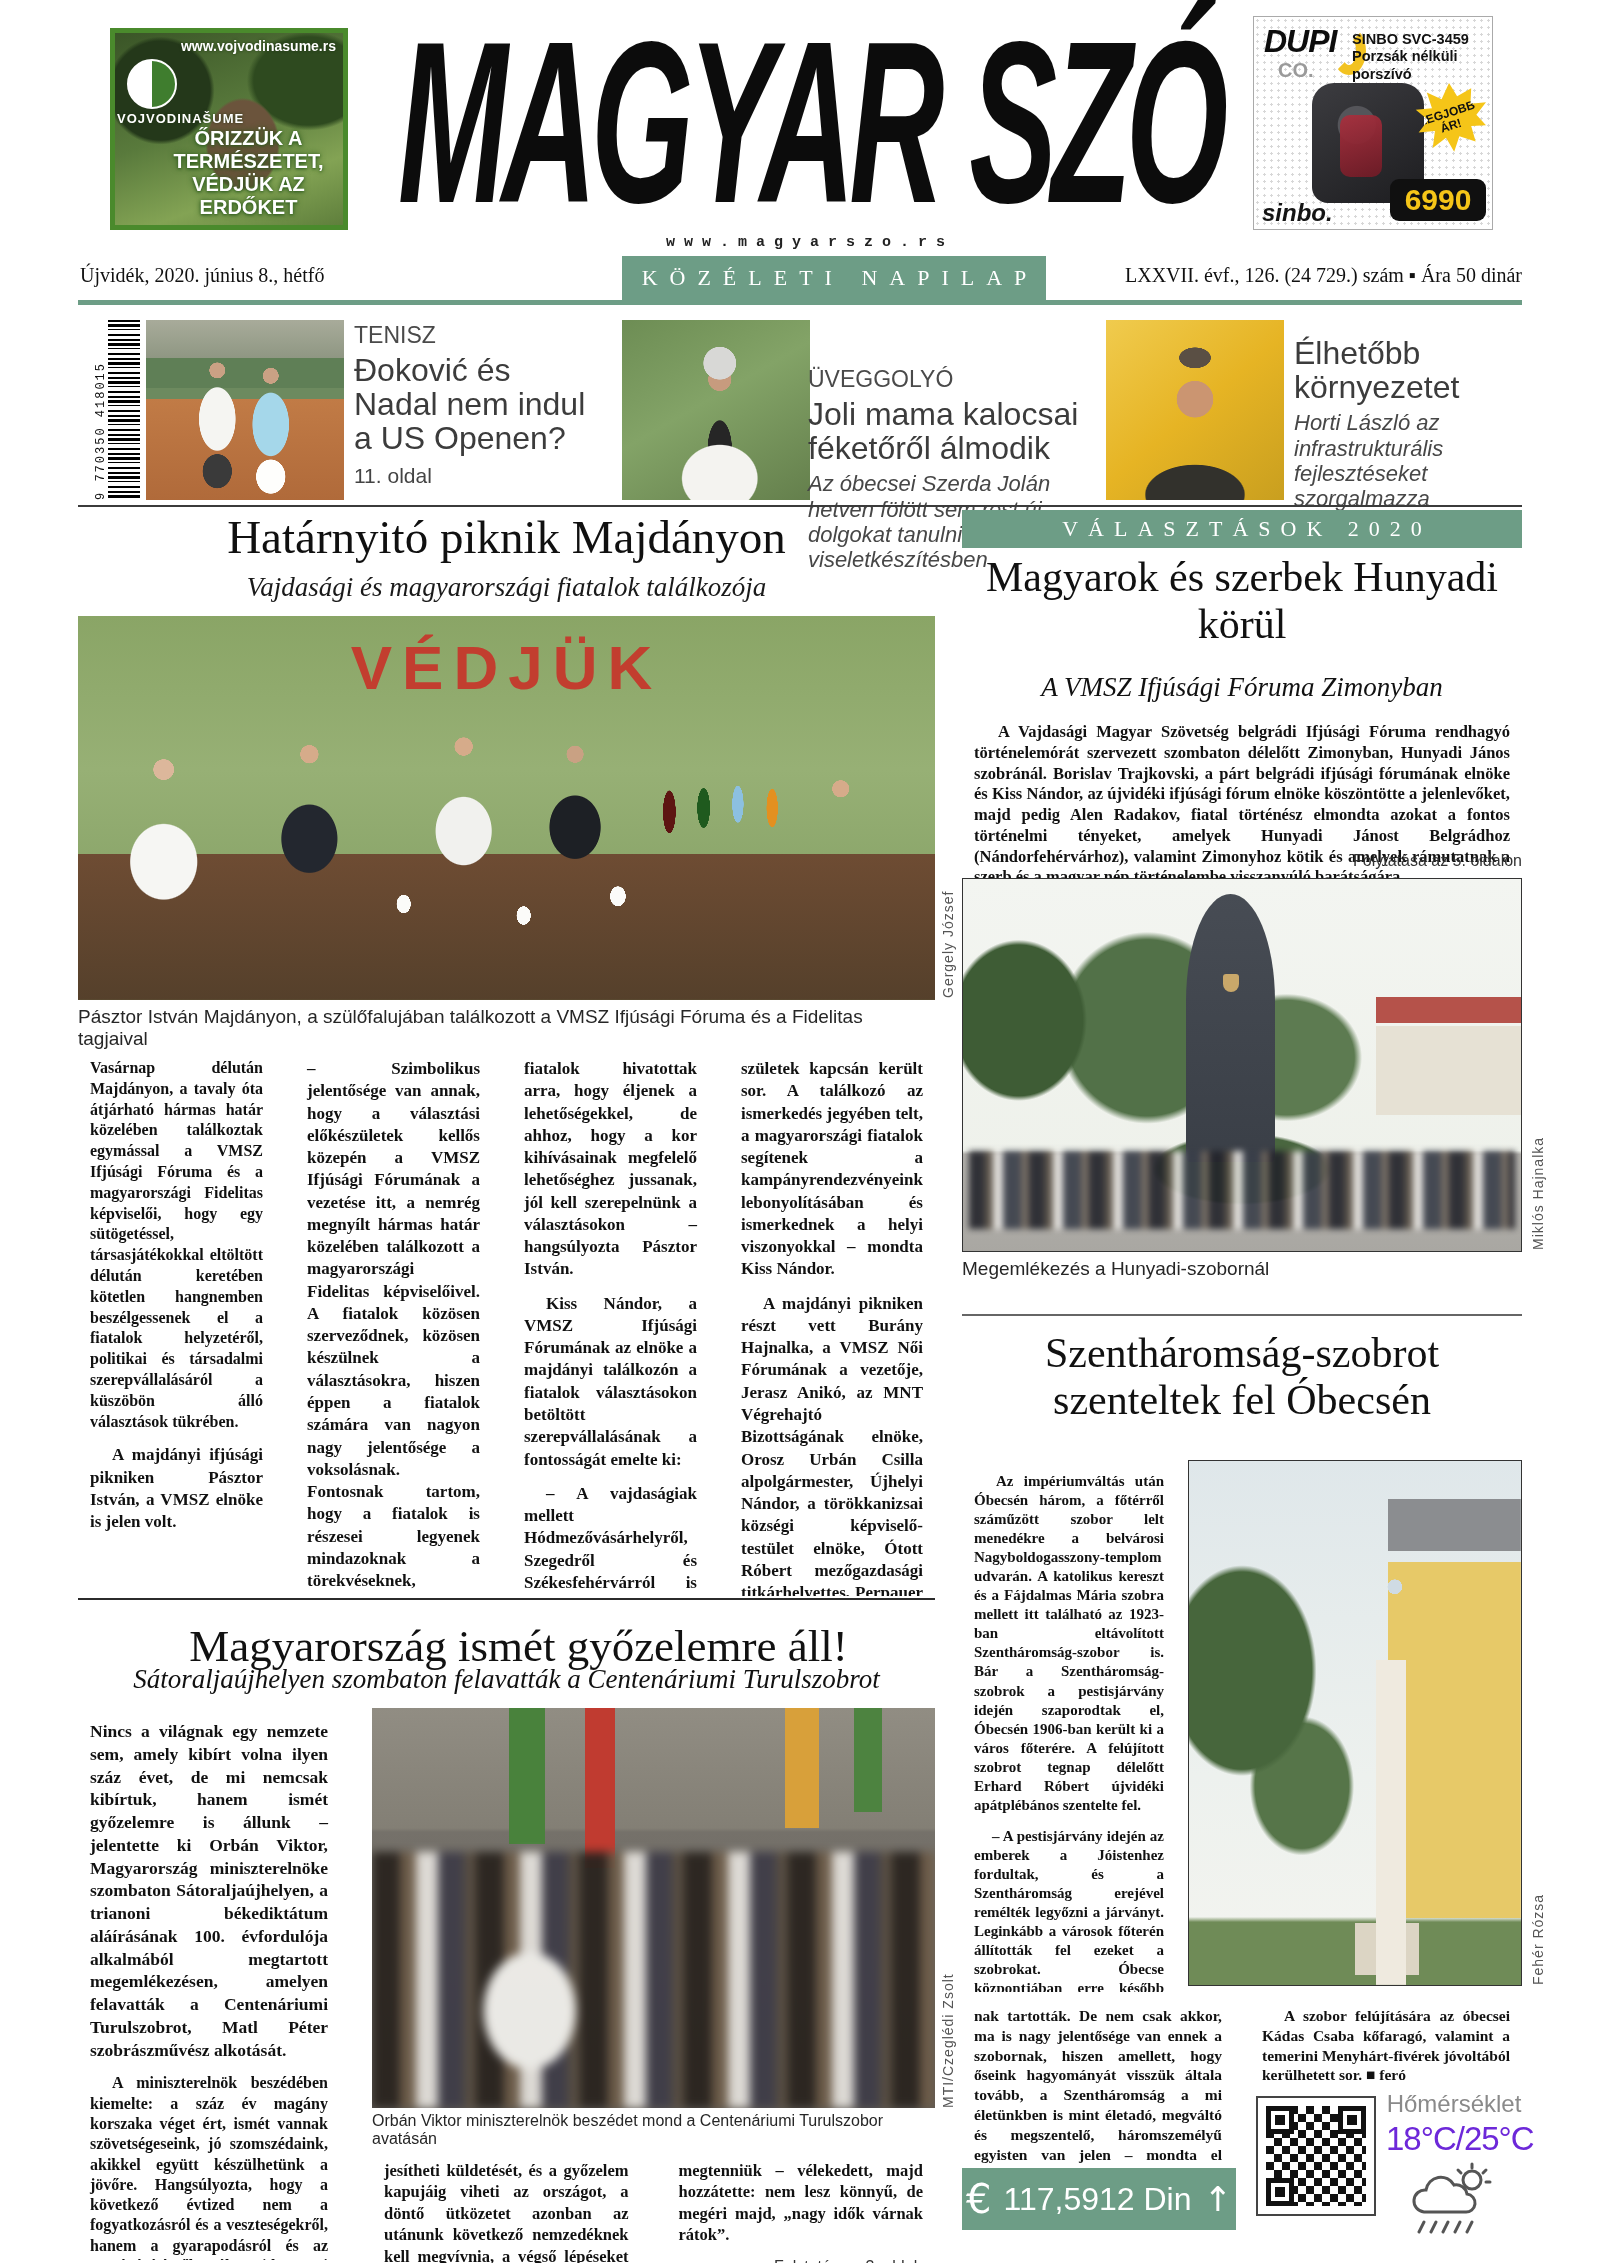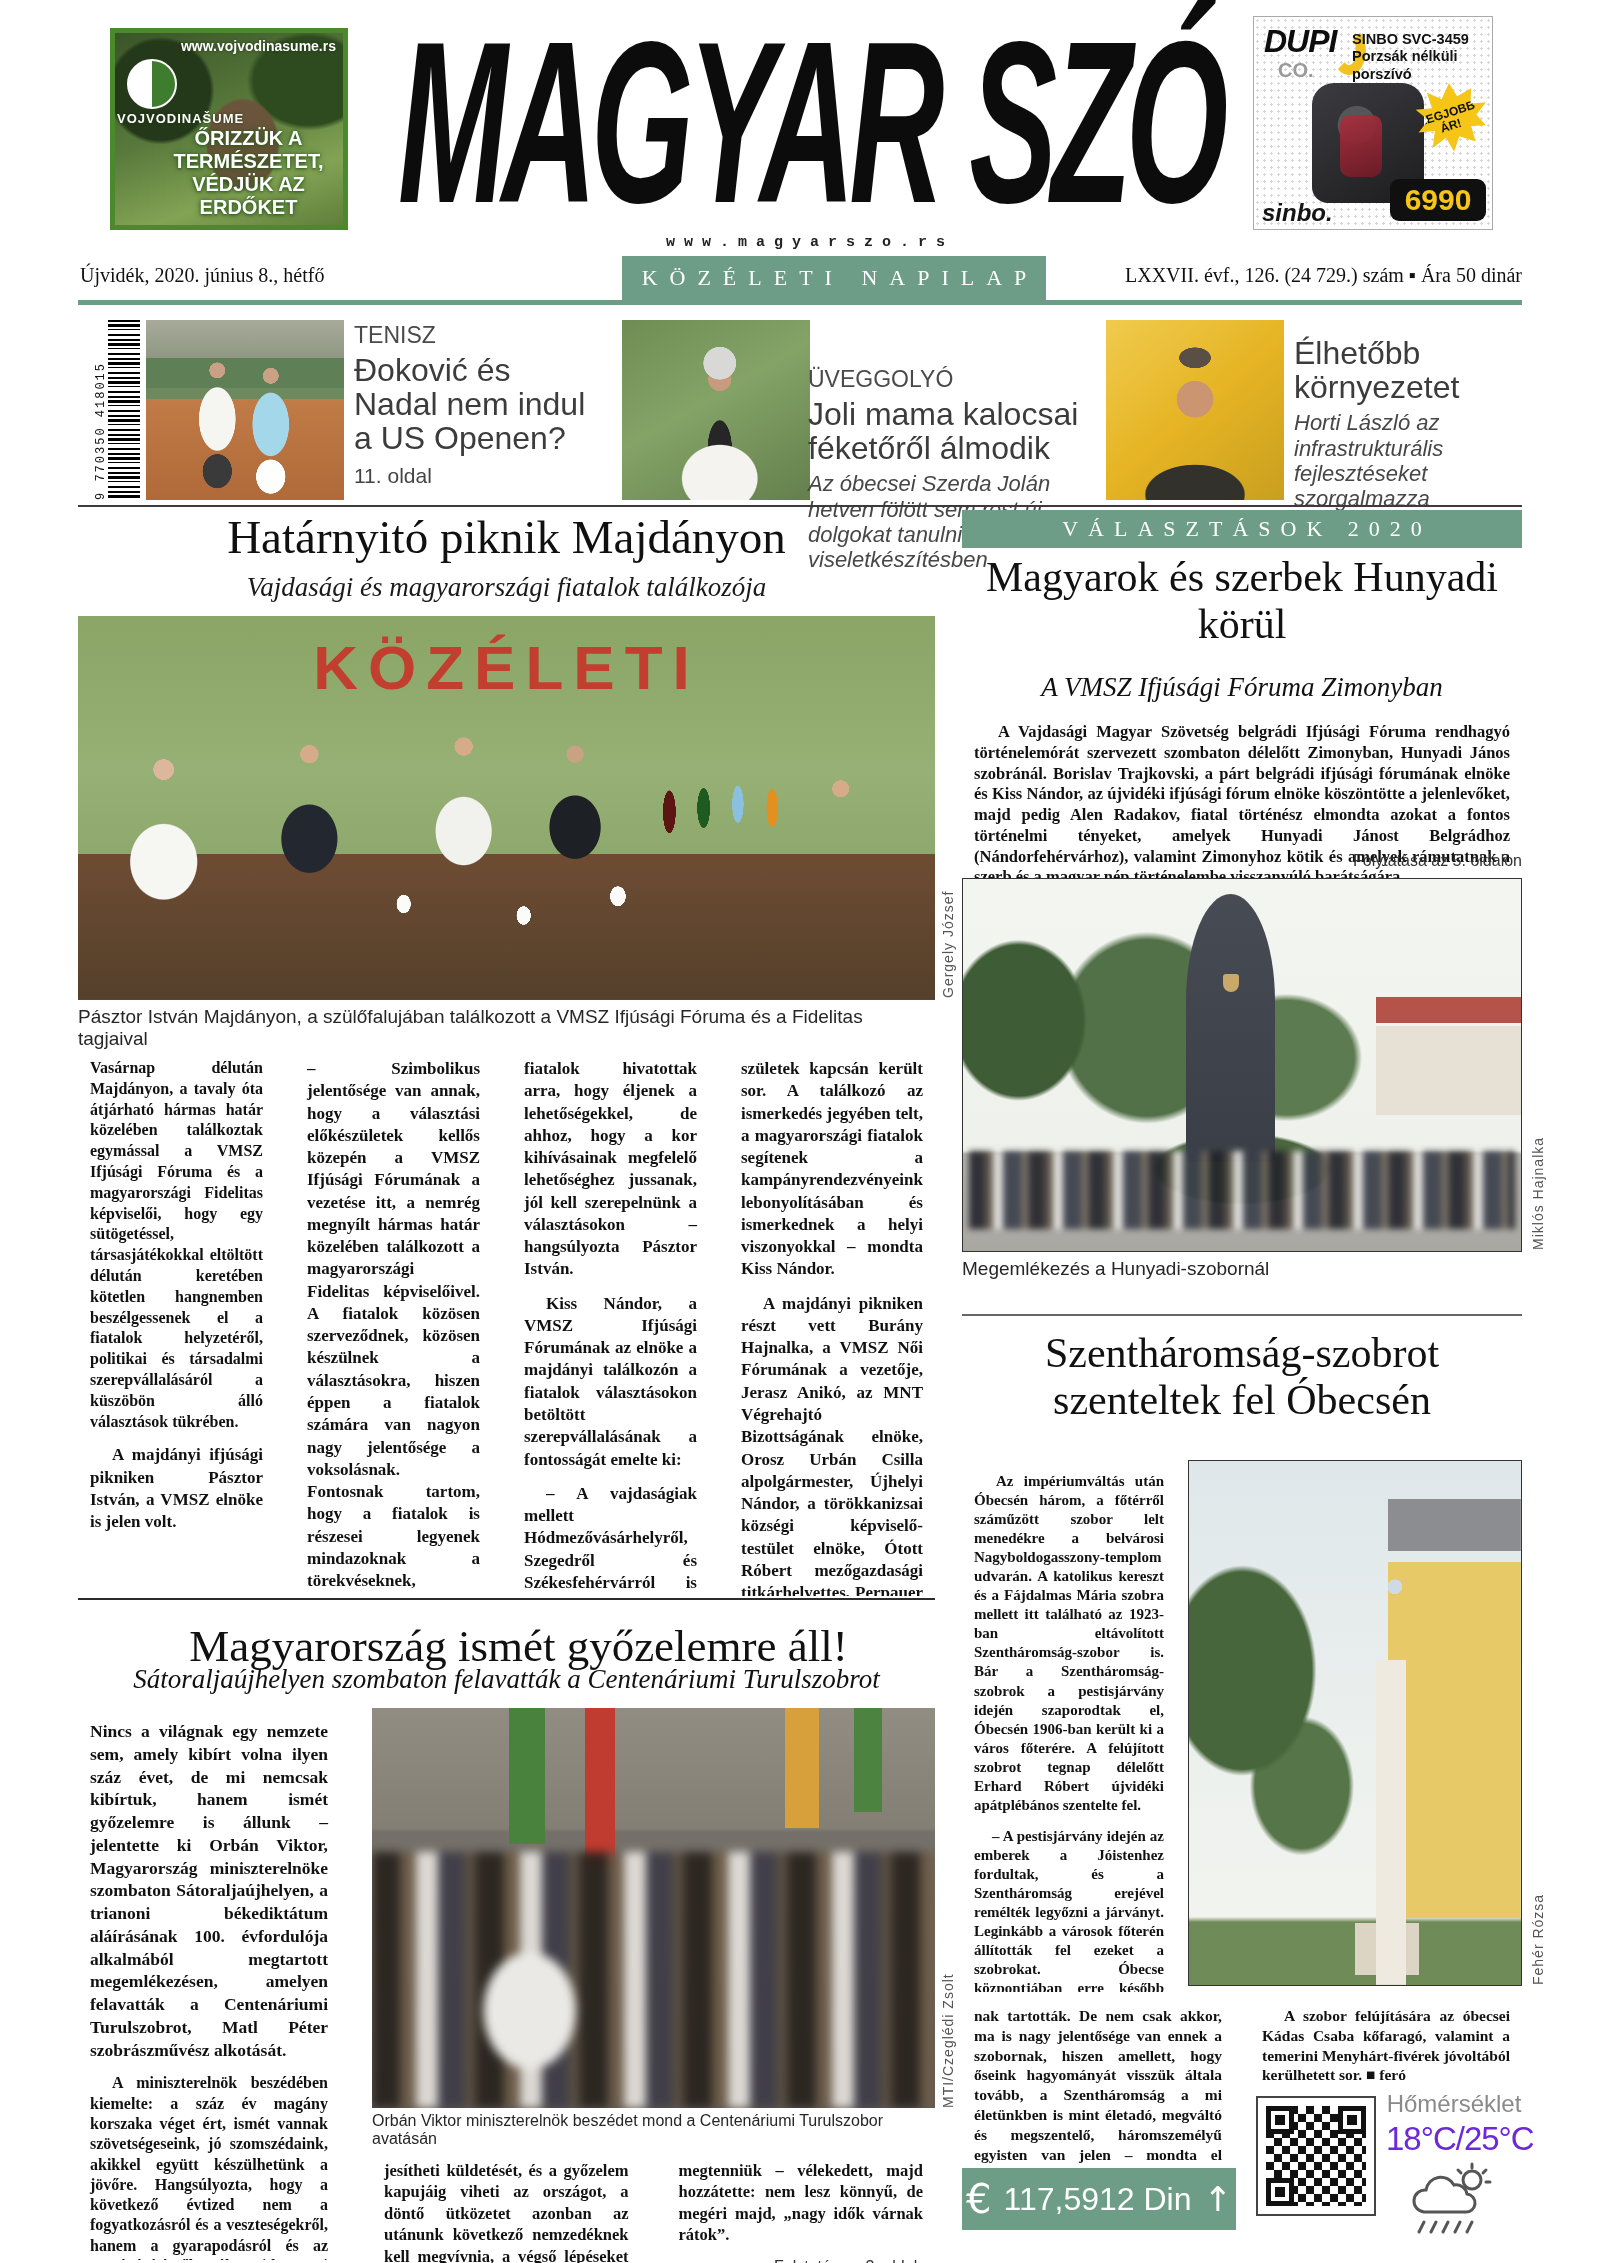--- a/index.html
+++ b/index.html
@@ -267,21 +267,21 @@
     <p class="ttitle">Élhetőbb környezetet</p>
     <p class="tsub">Horti László az infrastrukturális fejlesztéseket szorgalmazza</p>
   </div>
 
   <div class="abs" id="teaser-rule"></div>
 
   <h1 class="abs center" id="h1" style="margin:0;font-weight:400;">Határnyitó piknik Majdányon</h1>
   <div class="abs center" id="h1sub">Vajdasági és magyarországi fiatalok találkozója</div>
 
   <div class="photo" id="main-photo">
-    <span class="bigred">KÖZÉLETI</span>
+    <span class="bigred">VÉDJÜK</span>
   </div>
   <div class="vcredit" style="left:940px;top:838px;height:160px;">Gergely József</div>
   <div class="abs caption" id="main-caption">Pásztor István Majdányon, a szülőfalujában találkozott a VMSZ Ifjúsági Fóruma és a Fidelitas tagjaival</div>
 
   <div class="abs just" id="main-cols">
     <div class="col">
       <p class="lead">Vasárnap délután Majdányon, a tavaly óta átjárható hármas határ közelében találkoztak egymással a VMSZ Ifjúsági Fóruma és a magyarországi Fidelitas képviselői, hogy egy sütögetéssel, társasjátékokkal eltöltött délután keretében kötetlen hangnemben beszélgessenek el a fiatalok helyzetéről, politikai és társadalmi szerepvállalásáról a küszöbön álló választások tükrében.</p>
       <p class="indent">A majdányi ifjúsági pikniken Pásztor István, a VMSZ elnöke is jelen volt.</p>
     </div>
     <div class="col">

